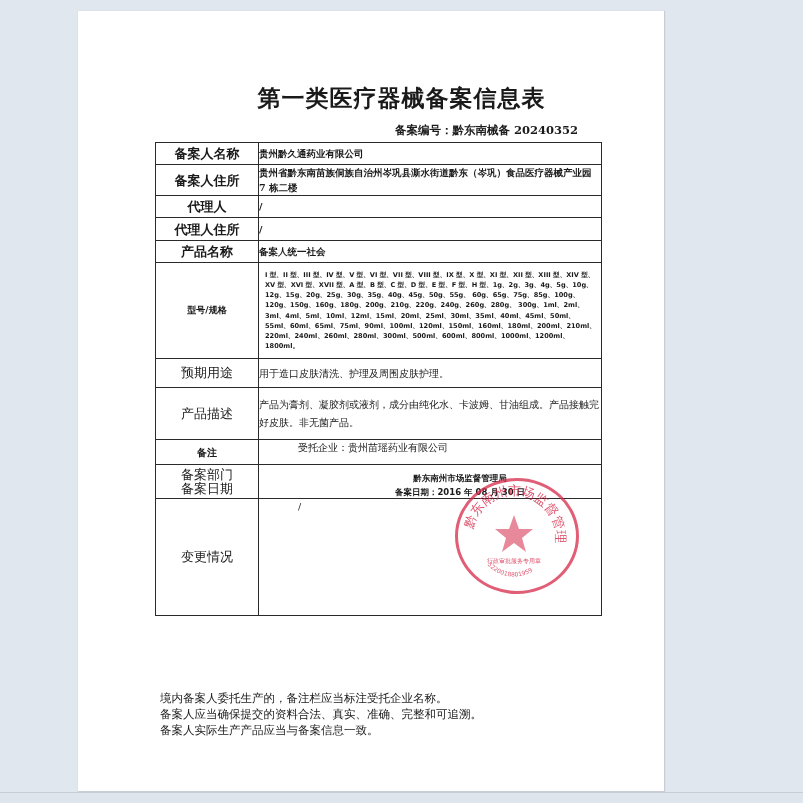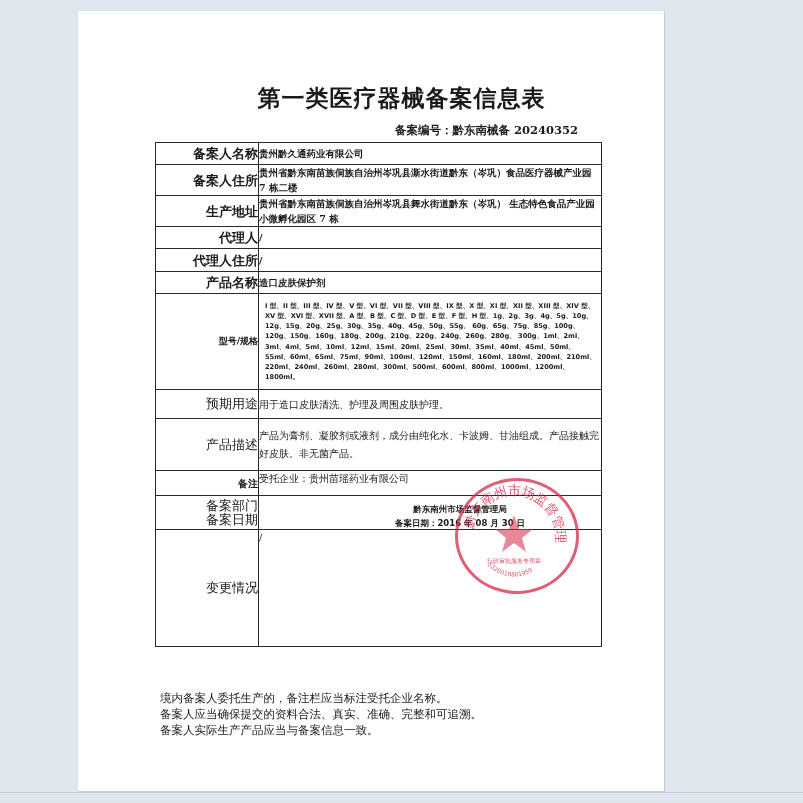--- a/index.html
+++ b/index.html
@@ -32,35 +32,35 @@
   }
   table.info {
     position: absolute; left: 155px; top: 142px; width: 447px;
     border-collapse: collapse; table-layout: fixed;
   }
   table.info td {
     border: 1.5px solid #2a2a2a; padding: 0;
     vertical-align: middle;
   }
   td.label {
-    width: 102px; text-align: right;
+    width: 102px; text-align: center;
     font-size: 13px; font-weight: bold; line-height: 13px;
   }
   td.label.small { font-size: 9px; }
   td.label.plain { font-weight: normal; font-family: "DejaVu Sans", "Liberation Sans", sans-serif; font-size: 13px; line-height: 14px;}
   td.value {
     padding: 2px 6px; font-size: 9.5px; line-height: 15px; font-weight: bold;
   }
   td.value.mono { font-family: "DejaVu Sans", "Liberation Sans", sans-serif; font-size: 9px; }
   td.value.desc { font-size: 10px; line-height: 18px; font-weight: normal; }
   td.value.spec {
     font-family: "DejaVu Sans", "Liberation Sans", sans-serif;
     font-size: 6.6px; line-height: 10.2px; font-weight: bold; padding: 4px 5px 4px 6px;
   }
-  td.value.top { vertical-align: top; }
+  td.value.top { vertical-align: top; padding-left: 39px; }
   .dept-cell { position: relative; }
   .dept-text {
     position: absolute; left: 0; right: 0; text-align: center;
     font-family: "DejaVu Sans", "Liberation Sans", sans-serif;
     font-size: 8.5px; font-weight: bold;
   }
   .dept-name { top: 6px; left: 60px; }
   .dept-date { top: 20px; left: 60px; }
   .footer-notes {
     position: absolute; left: 160px; top: 670px;
@@ -85,35 +85,31 @@
 <table class="info">
   <tbody>
       <tr style="height:22px">
     <td class="label">备案人名称</td>
     <td class="value">贵州黔久通药业有限公司</td>
   </tr>
   <tr style="height:30px">
     <td class="label">备案人住所</td>
     <td class="value">贵州省黔东南苗族侗族自治州岑巩县澌水街道黔东（岑巩）食品医疗器械产业园 7 栋二楼</td>
   </tr>
-  <tr style="height:28px">
-    <td class="label">生产地址</td>
-    <td class="value">贵州省黔东南苗族侗族自治州岑巩县舞水街道黔东（岑巩） 生态特色食品产业园小微孵化园区 7 栋</td>
-  </tr>
   <tr style="height:22px">
     <td class="label">代理人</td>
     <td class="value">/</td>
   </tr>
   <tr style="height:23px">
     <td class="label">代理人住所</td>
     <td class="value">/</td>
   </tr>
   <tr style="height:22px">
     <td class="label">产品名称</td>
-    <td class="value">造口皮肤保护剂</td>
+    <td class="value">备案人统一社会</td>
   </tr>
   <tr style="height:96px">
     <td class="label small">型号/规格</td>
     <td class="value spec">I 型、II 型、III 型、IV 型、V 型、VI 型、VII 型、VIII 型、IX 型、X 型、XI 型、XII 型、XIII 型、XIV 型、XV 型、XVI 型、XVII 型、A 型、B 型、C 型、D 型、E 型、F 型、H 型、1g、2g、3g、4g、5g、10g、12g、15g、20g、25g、30g、35g、40g、45g、50g、55g、 60g、65g、75g、85g、100g、120g、150g、160g、180g、200g、210g、220g、240g、260g、280g、 300g、1ml、2ml、3ml、4ml、5ml、10ml、12ml、15ml、20ml、25ml、30ml、35ml、40ml、45ml、50ml、 55ml、60ml、65ml、75ml、90ml、100ml、120ml、150ml、160ml、180ml、200ml、210ml、220ml、240ml、260ml、280ml、300ml、500ml、600ml、800ml、1000ml、1200ml、1800ml。</td>
   </tr>
   <tr style="height:29px">
     <td class="label plain">预期用途</td>
     <td class="value" style="font-weight:normal;font-size:10px">用于造口皮肤清洗、护理及周围皮肤护理。</td>
   </tr>
   <tr style="height:52px">

